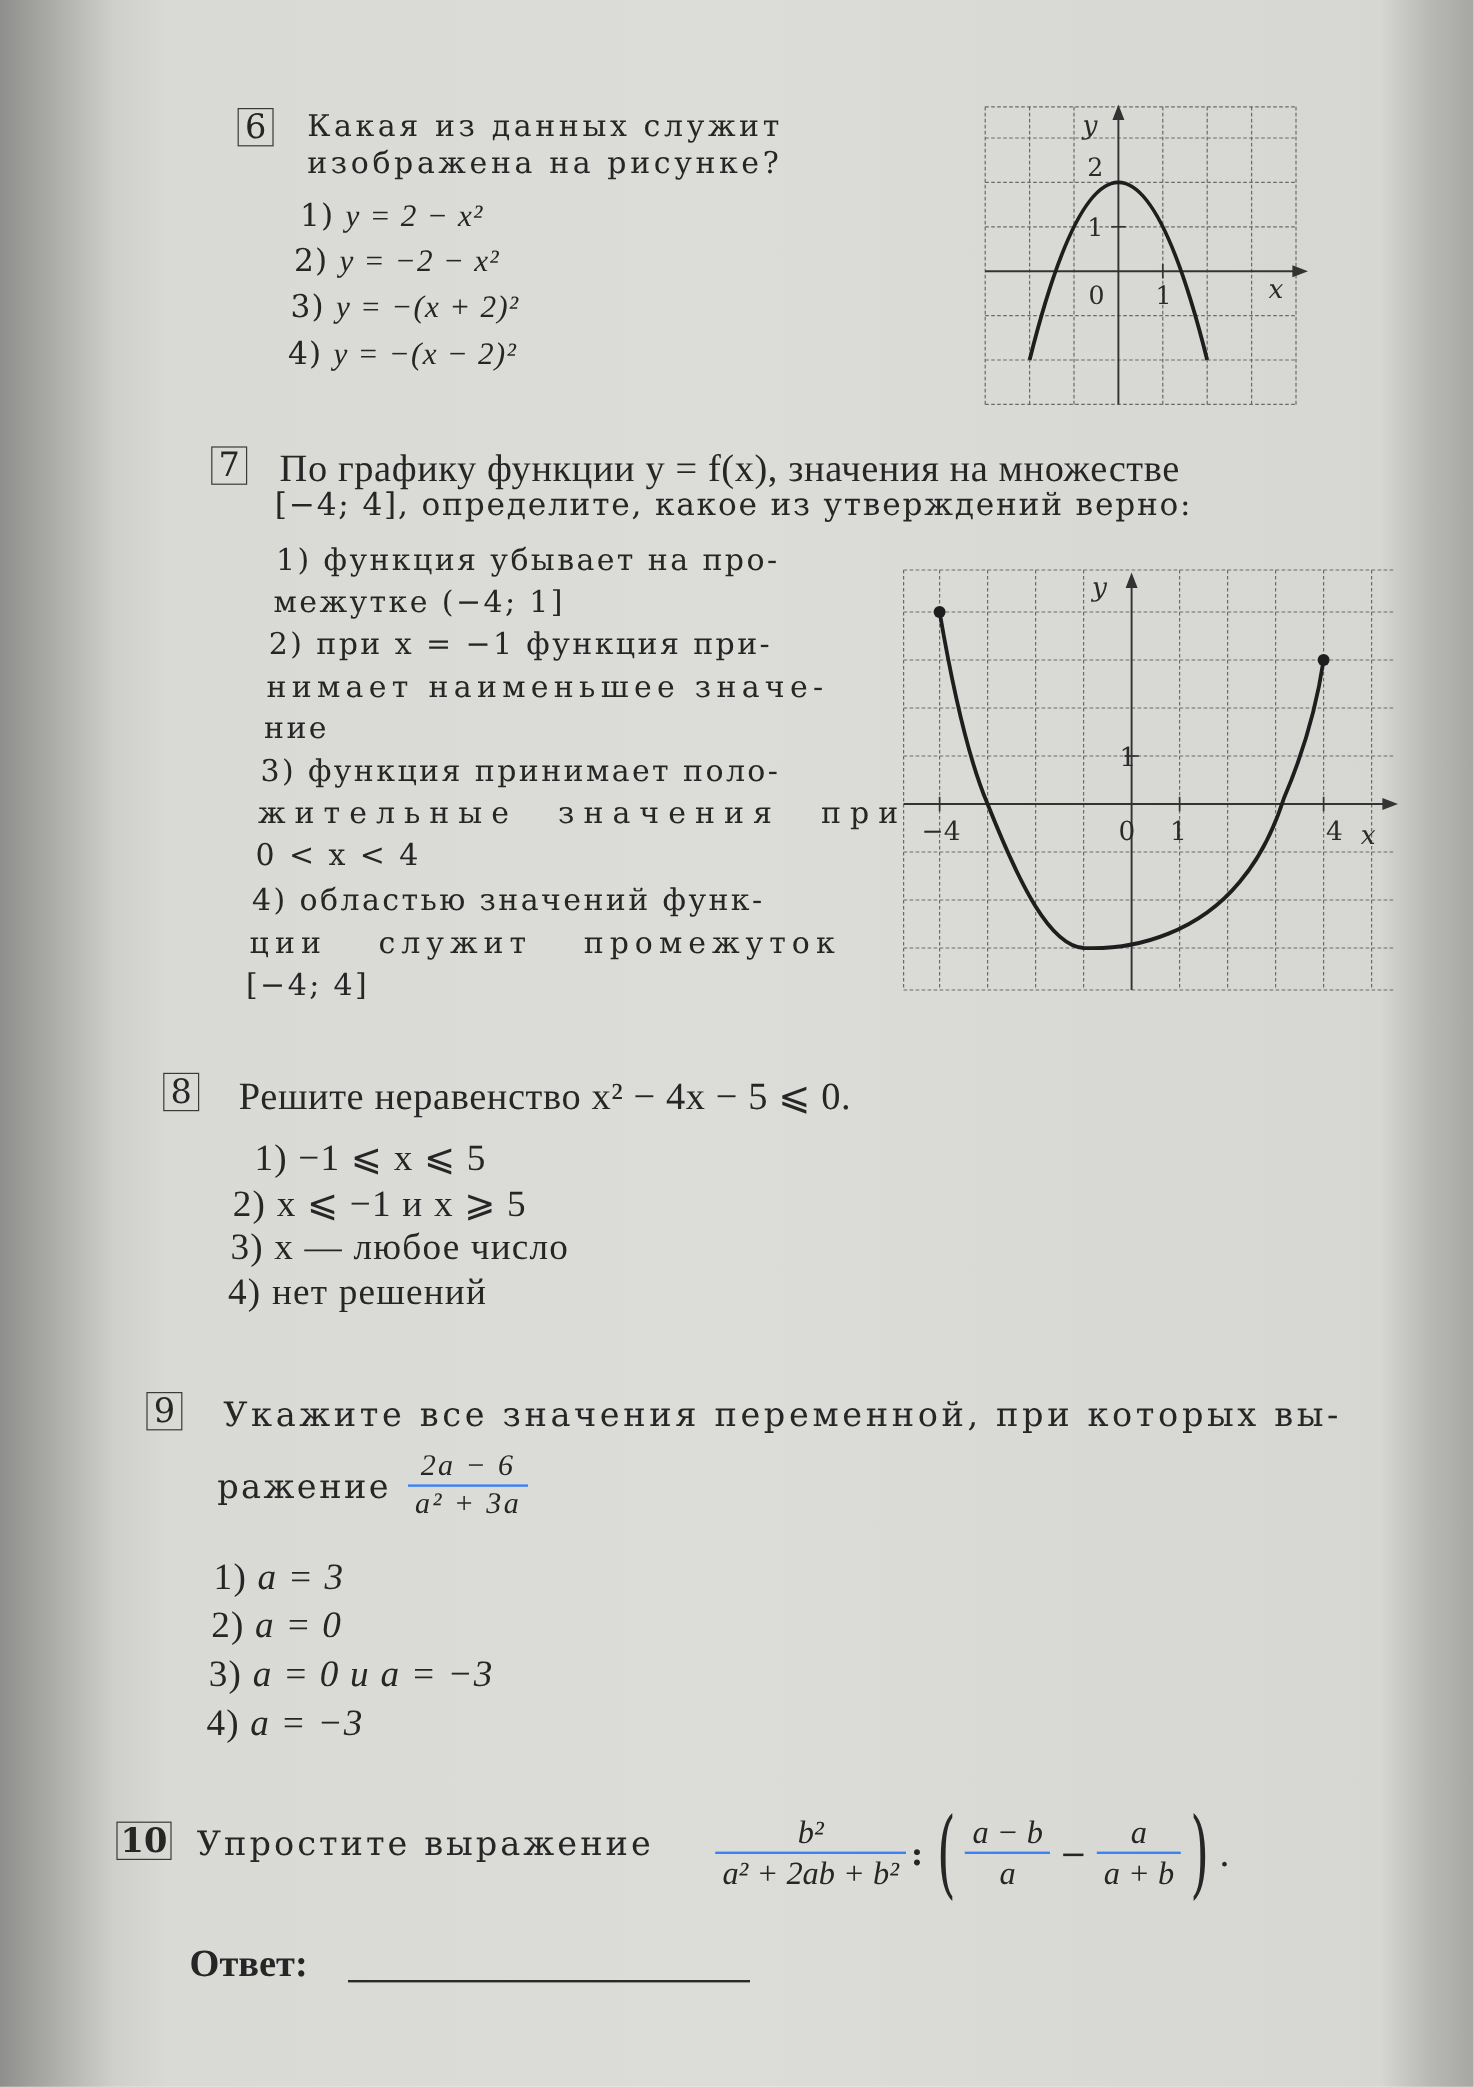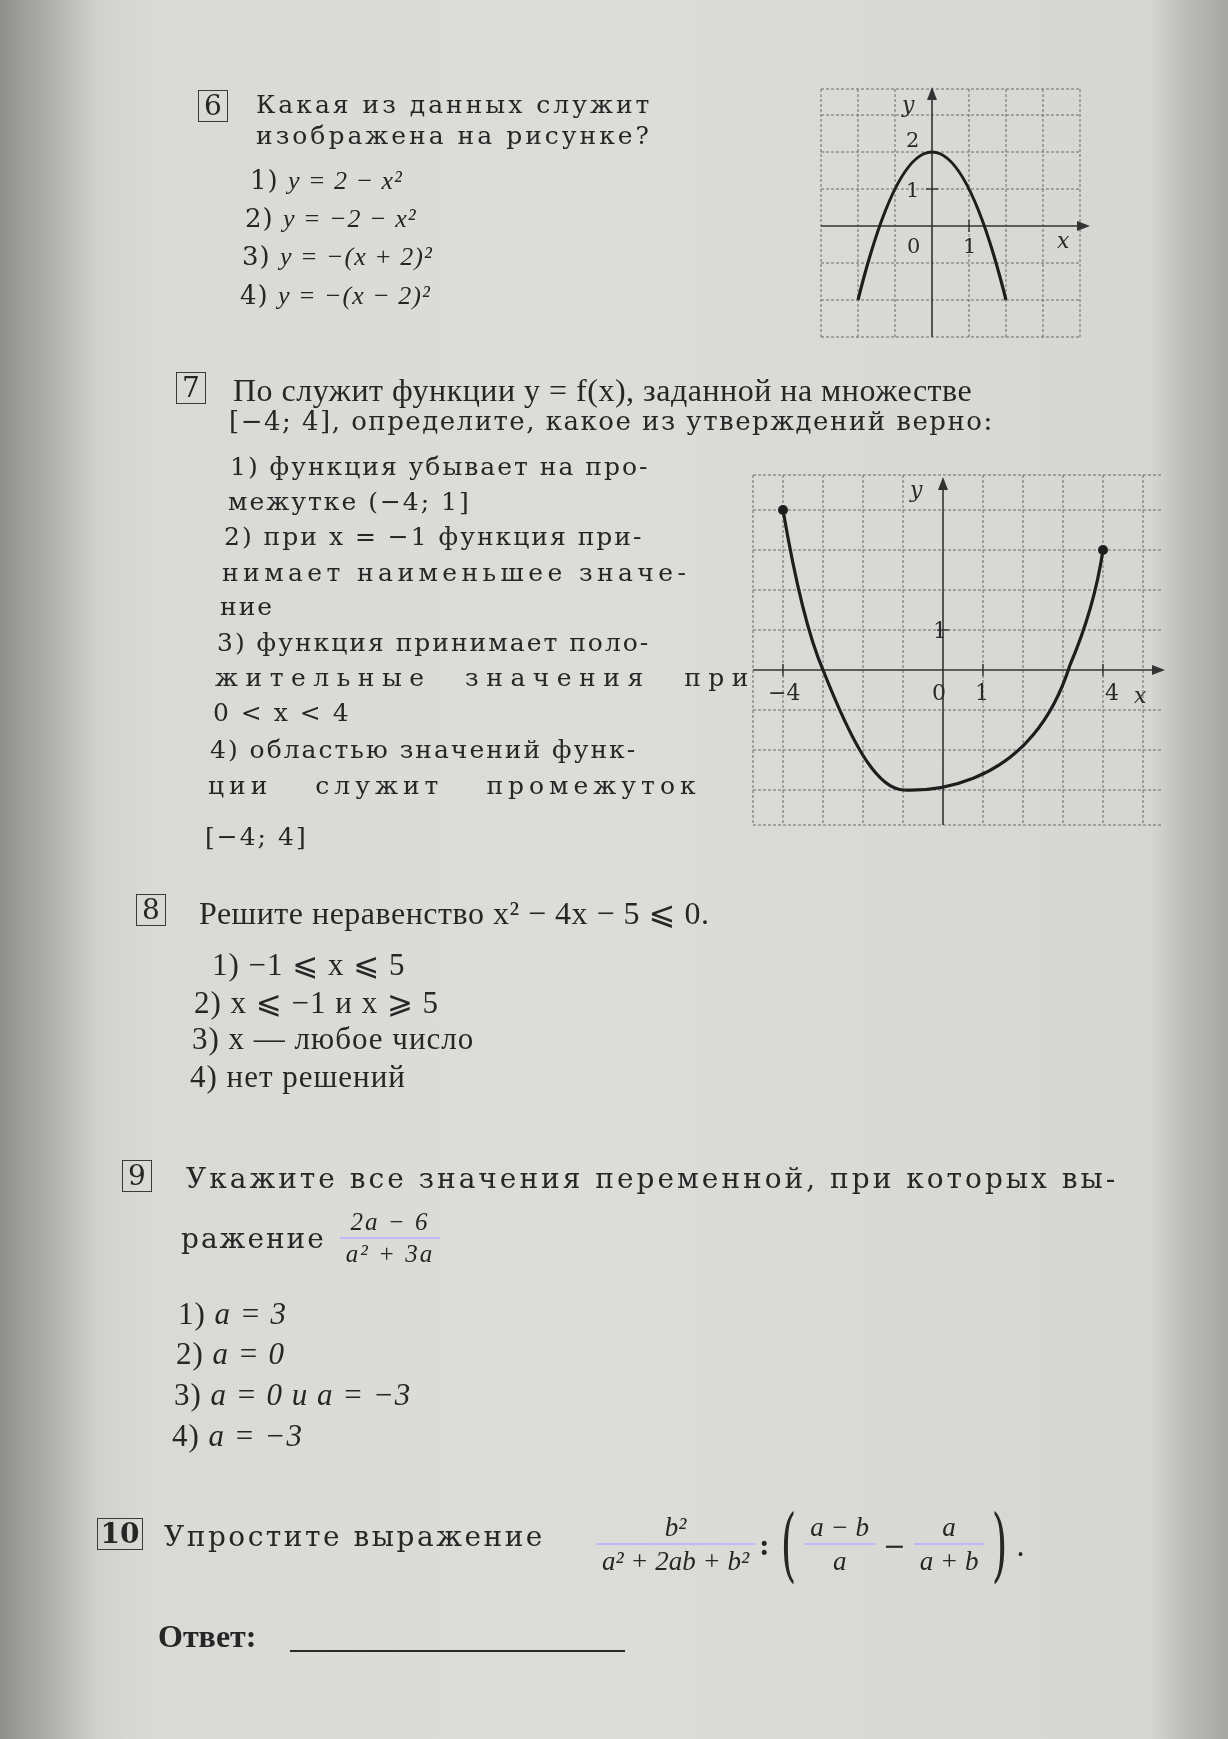--- a/index.html
+++ b/index.html
@@ -13,21 +13,21 @@
   .qnum {
     position:absolute; border:1.5px solid #3a3a3a; font-size:28px; line-height:30px;
     width:28px; text-align:center; font-family:"DejaVu Serif", serif;
   }
   .txt { position:absolute; white-space:nowrap; font-size:27px; letter-spacing:1px; }
   .narrow { font-family:"Liberation Serif", serif; font-size:32px; letter-spacing:0.5px; }
   .opt { position:absolute; white-space:nowrap; font-size:26px; letter-spacing:1px; }
   .opt.narrow { font-size:31px; }
   i { font-family:"Liberation Serif", serif; font-style:italic; }
   .frac { display:inline-block; vertical-align:middle; text-align:center; font-family:"Liberation Serif", serif; font-style:italic; }
-  .frac .num { display:block; padding:0 6px; border-bottom:2px solid #c4b5fd; line-height:1.15; }
+  .frac .num { display:block; padding:0 6px; border-bottom:2px solid #3b82f6; line-height:1.15; }
   .frac .den { display:block; padding:0 6px; line-height:1.2;text-align:center; }
   .answer-line { position:absolute; border-bottom:2px solid #2a2a2a; }
   svg text { font-family:"DejaVu Serif", serif; fill:#2a2a2a; }
 </style>
 </head>
 <body>
 
 <div class="page">
 
   <div class="qnum" style="left:198px; top:90px;">6</div>
@@ -81,41 +81,41 @@
     <path d="M43,215 Q117,-81 191,215" fill="none" stroke="#1e1e1e" stroke-width="3.2"></path>
     <text x="87" y="27" font-size="22" font-style="italic">y</text>
     <text x="242" y="163" font-size="22" font-style="italic">x</text>
     <text x="91" y="62" font-size="21">2</text>
     <text x="91" y="112" font-size="21">1</text>
     <text x="92" y="168" font-size="21">0</text>
     <text x="148" y="168" font-size="21">1</text>
   </svg>
 
   <div class="qnum" style="left:176px; top:372px;">7</div>
-  <div class="txt narrow" style="left:233px; top:372px;">По служит функции y = f(x), заданной на множестве</div>
+  <div class="txt narrow" style="left:233px; top:372px;">По графику функции y = f(x), значения на множестве</div>
   <div class="txt" style="left:229px; top:406px; font-size:26px; letter-spacing:1.5px;">[−4; 4], определите, какое из утверждений верно:</div>
 
   <div>
     <div class="opt" style="left:230px; top:452px; font-size:25px; letter-spacing:2px;">1) функция убывает на про-</div>
     <div class="opt" style="left:228px; top:487px; font-size:25px; letter-spacing:2px;">межутке (−4; 1]</div>
   </div>
   <div>
     <div class="opt" style="left:224px; top:522px; font-size:25px; letter-spacing:2px;">2) при x = −1 функция при-</div>
     <div class="opt" style="left:222px; top:558px; font-size:25px; letter-spacing:4.4px;">нимает наименьшее значе-</div>
     <div class="opt" style="left:220px; top:592px; font-size:25px; letter-spacing:2px;">ние</div>
   </div>
   <div>
     <div class="opt" style="left:217px; top:628px; font-size:25px; letter-spacing:2px;">3) функция принимает поло-</div>
     <div class="opt" style="left:215px; top:663px; font-size:25px; letter-spacing:7.5px; word-spacing:18px;">жительные значения при</div>
     <div class="opt" style="left:213px; top:698px; font-size:25px; letter-spacing:2px;">0 &lt; x &lt; 4</div>
   </div>
   <div>
     <div class="opt" style="left:210px; top:735px; font-size:25px; letter-spacing:2px;">4) областью значений функ-</div>
     <div class="opt" style="left:208px; top:771px; font-size:25px; letter-spacing:5px; word-spacing:30px;">ции служит промежуток</div>
-    <div class="opt" style="left:205px; top:806px; font-size:25px; letter-spacing:2px;margin-top:16px;">[−4; 4]</div>
+    <div class="opt" style="left:205px; top:806px; font-size:25px; letter-spacing:2px;">[−4; 4]</div>
   </div>
 
   <svg style="position:absolute; left:750px; top:470px;" width="420" height="360">
     <g stroke="#6a6a6a" stroke-width="1" stroke-dasharray="3,2">
 
       <line x1="3" y1="5" x2="3" y2="355"></line>
       <line x1="33" y1="5" x2="33" y2="355"></line>
       <line x1="73" y1="5" x2="73" y2="355"></line>
       <line x1="113" y1="5" x2="113" y2="355"></line>
       <line x1="153" y1="5" x2="153" y2="355"></line>

